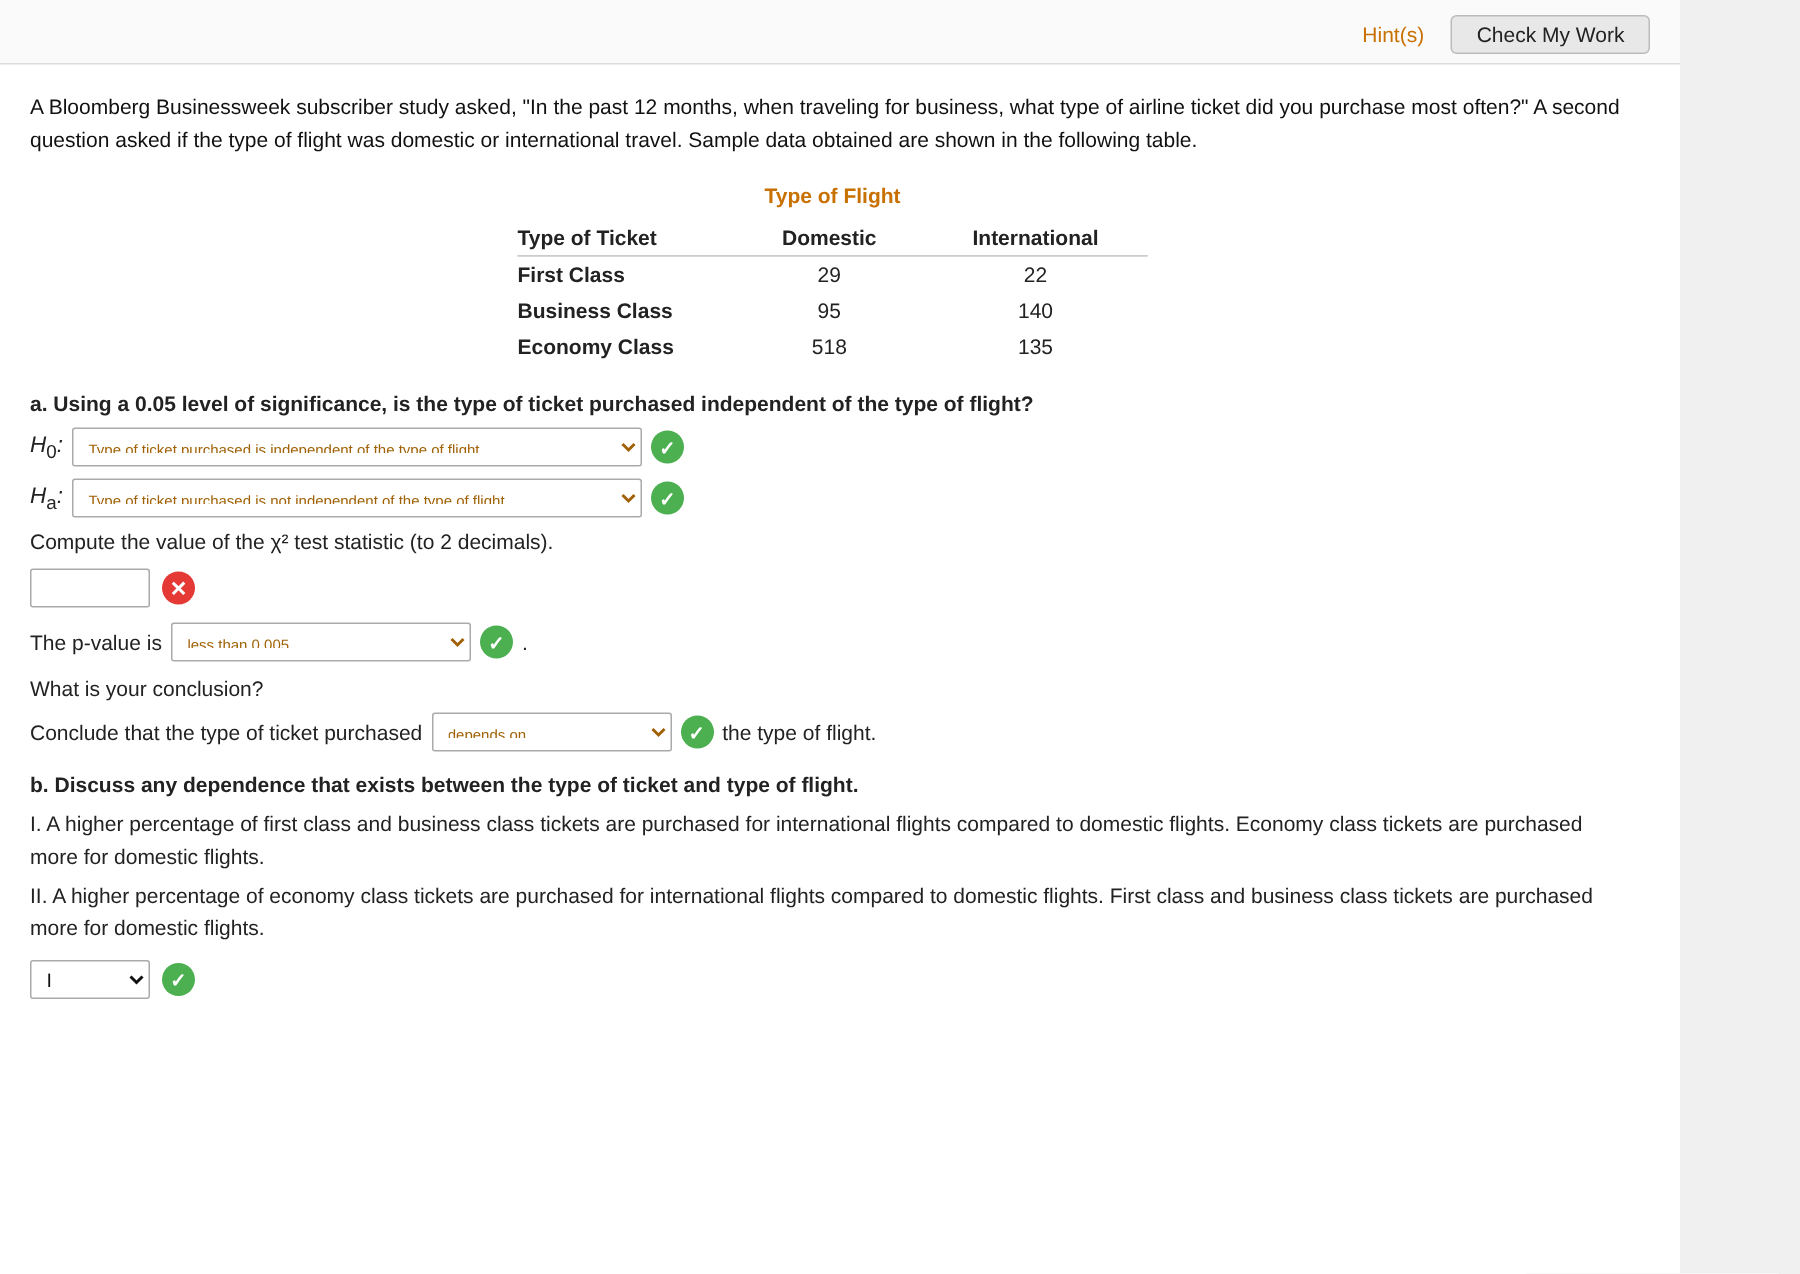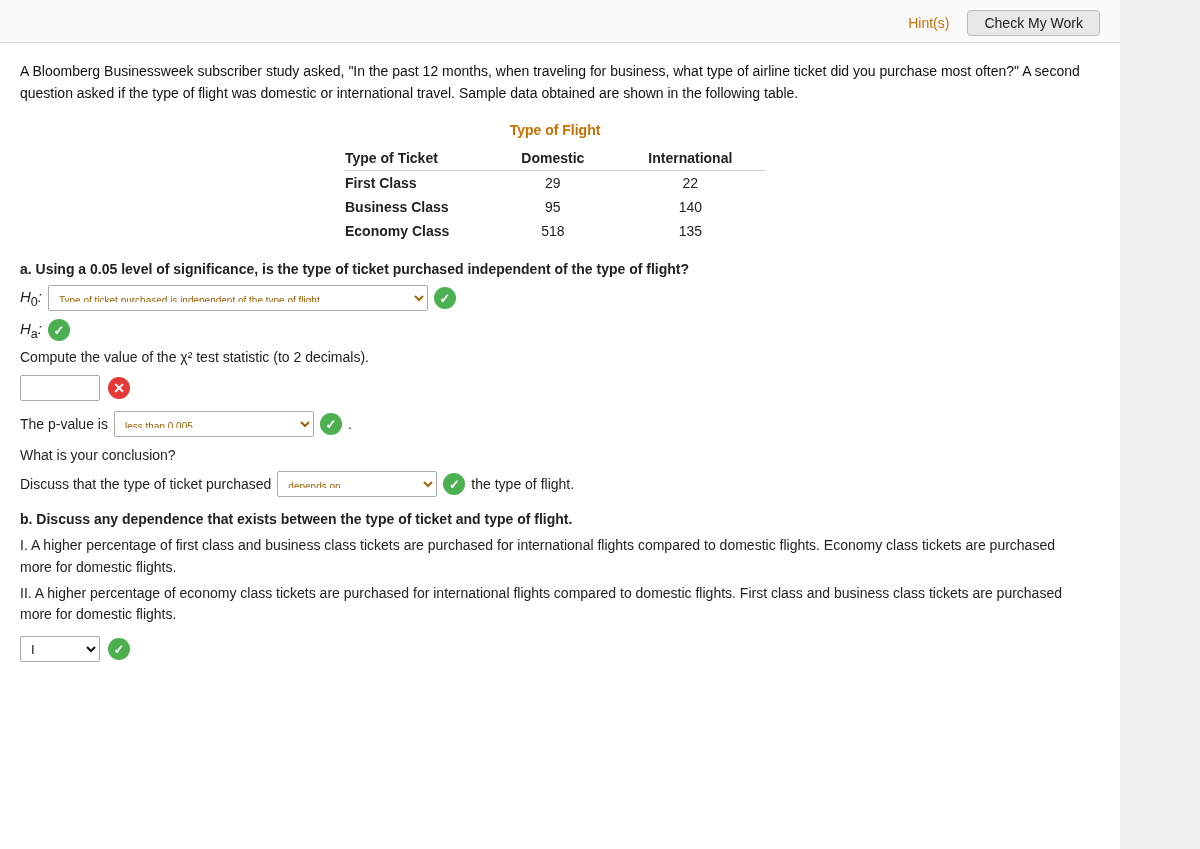--- a/index.html
+++ b/index.html
@@ -254,20 +254,24 @@
         <span class="hypothesis-label"><i>H</i><sub>0</sub>:</span>
         <select class="dropdown-select">
           <option>Type of ticket purchased is independent of the type of flight</option>
           <option>Type of ticket purchased is not independent of the type of flight</option>
         </select>
         <span class="check-circle">✓</span>
       </div>
 
       <div class="hypothesis-row">
         <span class="hypothesis-label"><i>H</i><sub>a</sub>:</span>
+        <select class="dropdown-select">
+          <option>Type of ticket purchased is not independent of the type of flight</option>
+          <option>Type of ticket purchased is independent of the type of flight</option>
+        </select>
         <span class="check-circle">✓</span>
       </div>
 
       <p class="chi-label">Compute the value of the χ² test statistic (to 2 decimals).</p>
       <div class="compute-row">
         <input class="text-input" type="text" value="" style="">
         <span class="error-circle">✕</span>
       </div>
 
       <div class="pvalue-row">
@@ -277,21 +281,21 @@
           <option>between 0.005 and 0.01</option>
           <option>between 0.01 and 0.025</option>
           <option>greater than 0.025</option>
         </select>
         <span class="check-circle">✓</span>
         <span>.</span>
       </div>
 
       <p class="chi-label">What is your conclusion?</p>
       <div class="conclusion-row">
-        <span>Discuss that the type of ticket purchased</span>
+        <span>Conclude that the type of ticket purchased</span>
         <select class="dropdown-select" style="min-width:160px;">
           <option>depends on</option>
           <option>does not depend on</option>
         </select>
         <span class="check-circle">✓</span>
         <span>the type of flight.</span>
       </div>
     </div>
 
     <div class="discuss-section">

